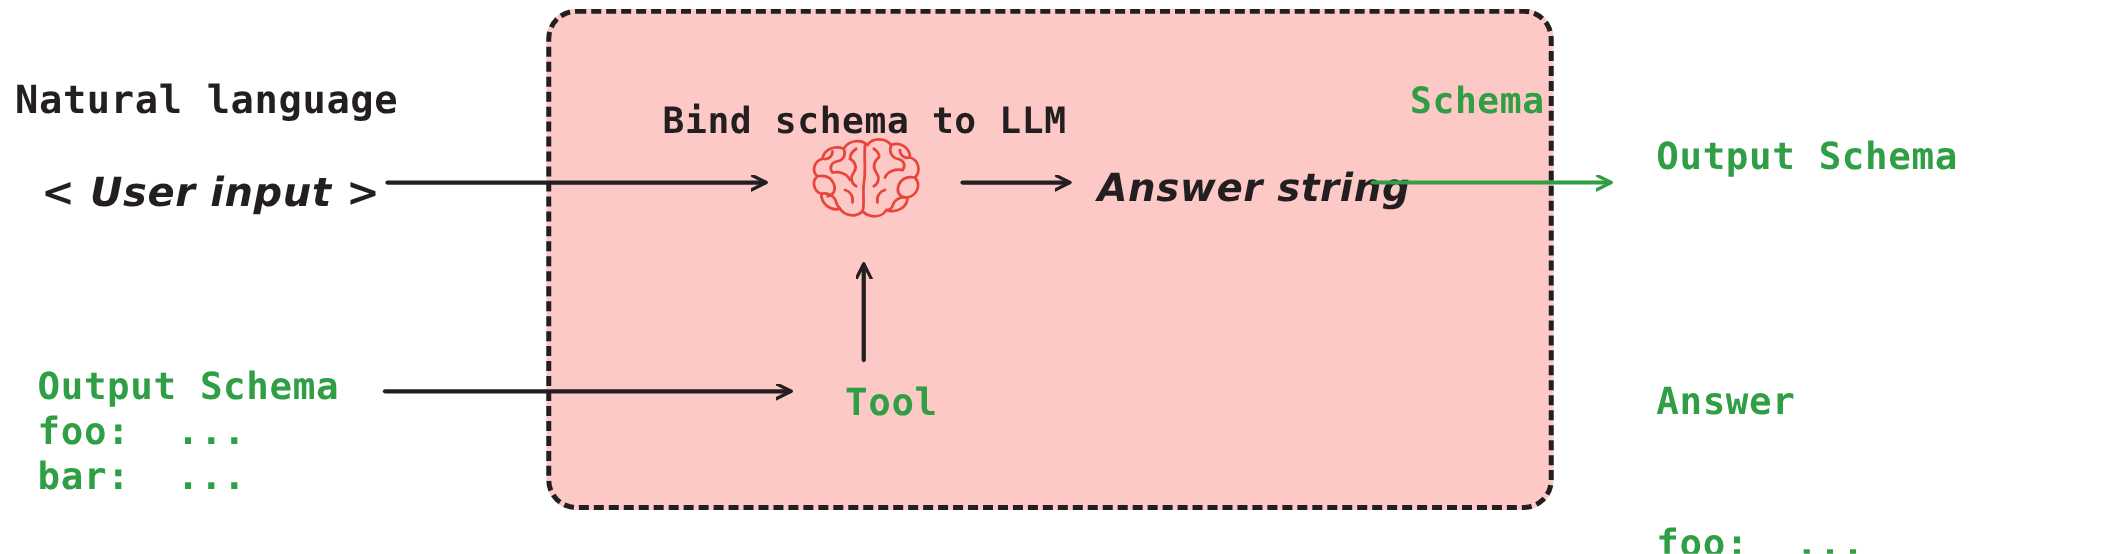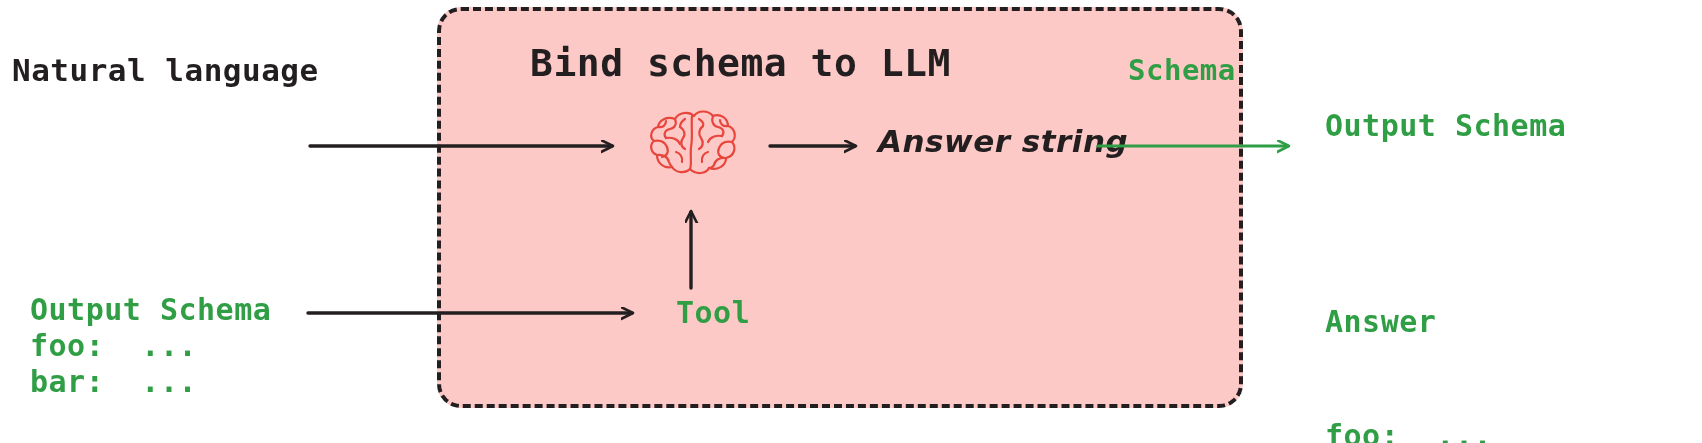--- a/index.html
+++ b/index.html
@@ -19,20 +19,21 @@
   .canvas {
     position: absolute;
     inset: 0;
   }
 
   
   .txt {
     position: absolute;
     white-space: pre;
     line-height: 1.0;
+    margin-top: 10px;
   }
   .mono {
     font-family: "DejaVu Sans Mono", "Liberation Mono", monospace;
     font-weight: 700;
     letter-spacing: 0.5px;
   }
   .hand {
     font-family: "DejaVu Sans", "Liberation Sans", sans-serif;
     font-weight: 600;
     font-style: italic;
@@ -83,22 +84,22 @@
     width: 806px;
     height: 401px;
     box-sizing: border-box;
     background: #fdc9c6;
     border: 4px dashed #231f20;
     border-radius: 24px;
   }
 
   #bind-schema-label {
     left: 530px;
-    top: 44px;
-    font-size: 38px;
+    top: 72px;
+    font-size: 29px;
   }
   #parse-label {
     left: 1128px;
     top: 56px;
     font-size: 29px;
   }
   #tool-label {
     left: 676px;
     top: 298px;
     font-size: 30px;
@@ -127,20 +128,21 @@
 </style>
 </head>
 <body>
 
 <div class="canvas">
 
   <div id="llm-panel"></div>
 
   <div class="txt mono dark" id="natural-language-label">Natural language</div>
 
+  <div class="txt hand dark" id="user-input-label">&lt; User input &gt;</div>
 
   <div class="mono green" id="left-schema-block">Output Schema
 foo:  ...
 bar:  ...</div>
 
   <div class="txt mono dark" id="bind-schema-label">Bind schema to LLM</div>
 
   <div class="txt mono green" id="parse-label">Schema</div>
 
   <div class="txt mono green" id="tool-label">Tool</div>

